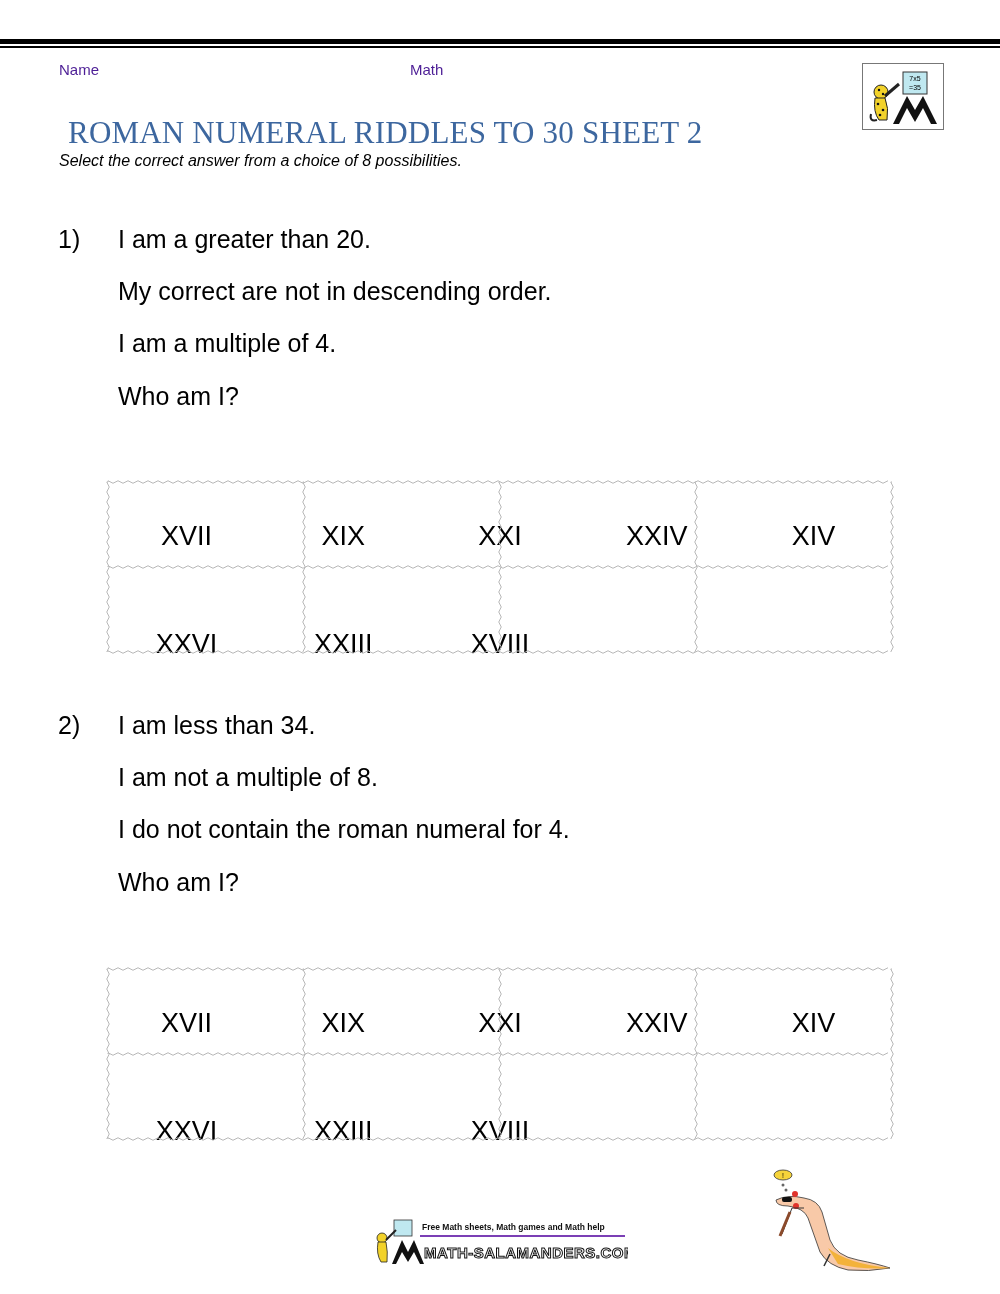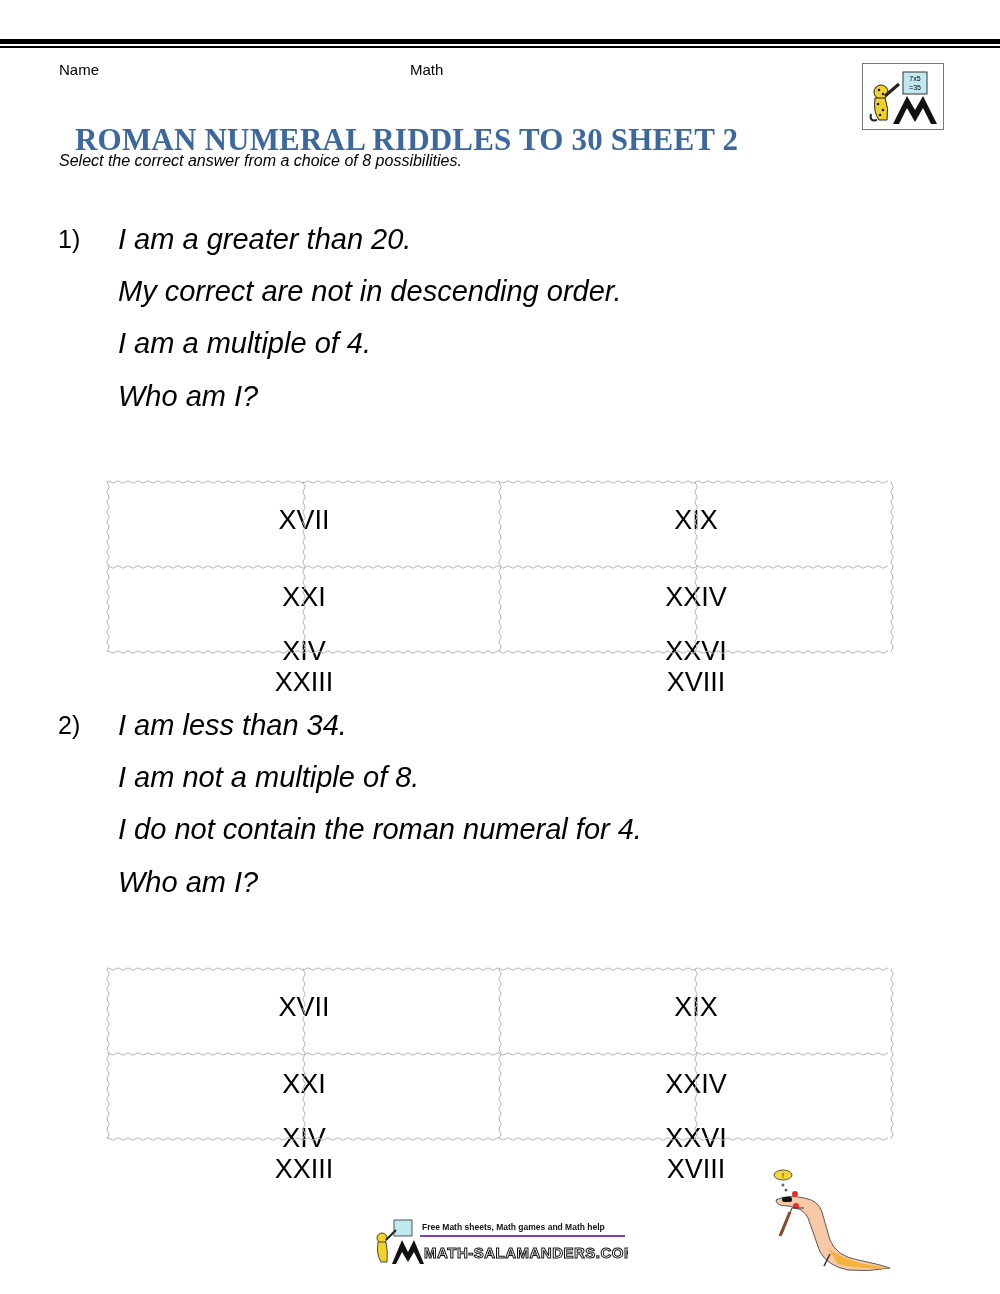--- a/index.html
+++ b/index.html
@@ -15,51 +15,51 @@
       font-family: "Liberation Sans", "DejaVu Sans", sans-serif;
       color: #000;
     }
     .rule-thick {
       position: absolute; left: 0; top: 39px; width: 1000px; height: 5px; background: #000;
     }
     .rule-thin {
       position: absolute; left: 0; top: 46px; width: 1000px; height: 1.5px; background: #000;
     }
     .label {
-      position: absolute; top: 61px; font-size: 15px; color: #000000;
+      position: absolute; top: 61px; font-size: 15px; color: #4c1d95;
     }
     .logo-box {
       position: absolute; left: 862px; top: 63px; width: 82px; height: 67px;
       border: 1px solid #777; box-sizing: border-box; background: #fff;
     }
     .title {
-      position: absolute; left: 59px; top: 106px; margin: 16px;
+      position: absolute; left: 59px; top: 106px; margin: 9px;
       font-family: "Liberation Serif", "DejaVu Serif", serif;
-      font-size: 31px; font-weight: bold; color: #3d679f; letter-spacing: 0.2px;
+      font-size: 31px; font-weight: normal; color: #3d679f; letter-spacing: 0.2px;
       white-space: nowrap;
     }
     .subtitle {
       position: absolute; left: 59px; top: 152px; margin: 0;
       font-style: italic; font-size: 16px; white-space: nowrap;
     }
     .question {
       position: absolute; left: 58px; width: 880px;
     }
     .q-num {
       position: absolute; left: 0; top: 0; font-size: 25px;
     }
     .q-lines {
       position: absolute; left: 60px; top: 0;
     }
     .q-line {
-      font-size: 29px; height: 52.2px; line-height: 28px; white-space: nowrap; font-style: italic;
+      font-size: 25px; height: 52.2px; line-height: 28px; white-space: nowrap;
     }
     .grid {
       position: absolute; left: 108px; width: 784px; height: 216px;
-      display: grid; grid-template-columns: repeat(2, 1fr); grid-template-rows: repeat(2, 1fr);
+      display: grid; grid-template-columns: repeat(5, 1fr); grid-template-rows: repeat(2, 1fr);
     }
     .cell {
       position: relative; display: flex; align-items: center; justify-content: center;
       font-size: 27px; color: #000;
     }
     .footer-logo {
       position: absolute; left: 372px; top: 1218px; width: 256px; height: 50px;
     }
     .mascot {
       position: absolute; left: 768px; top: 1168px; width: 125px; height: 110px;

